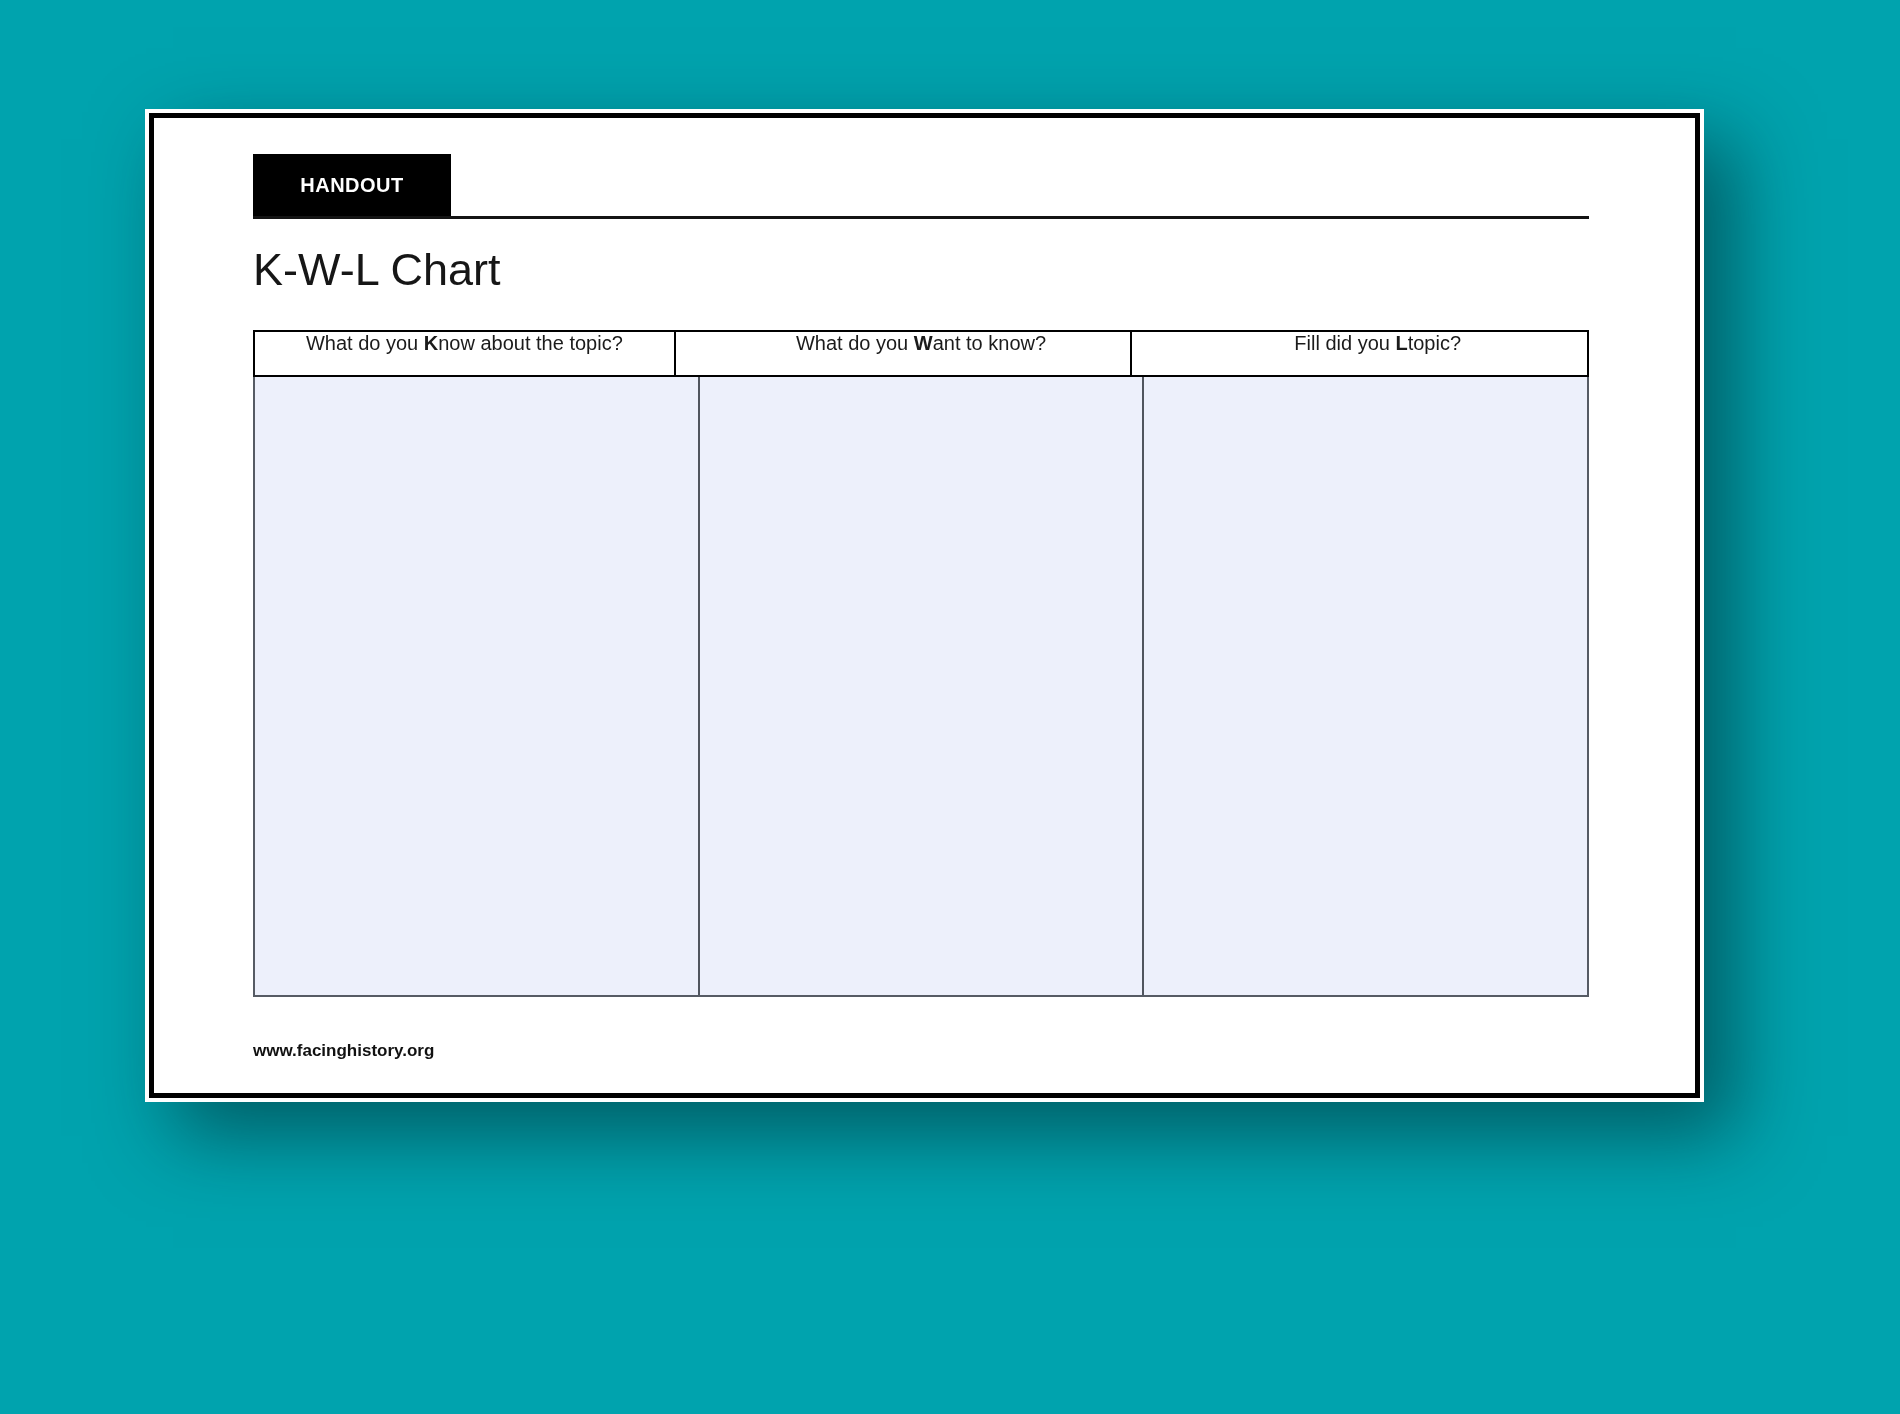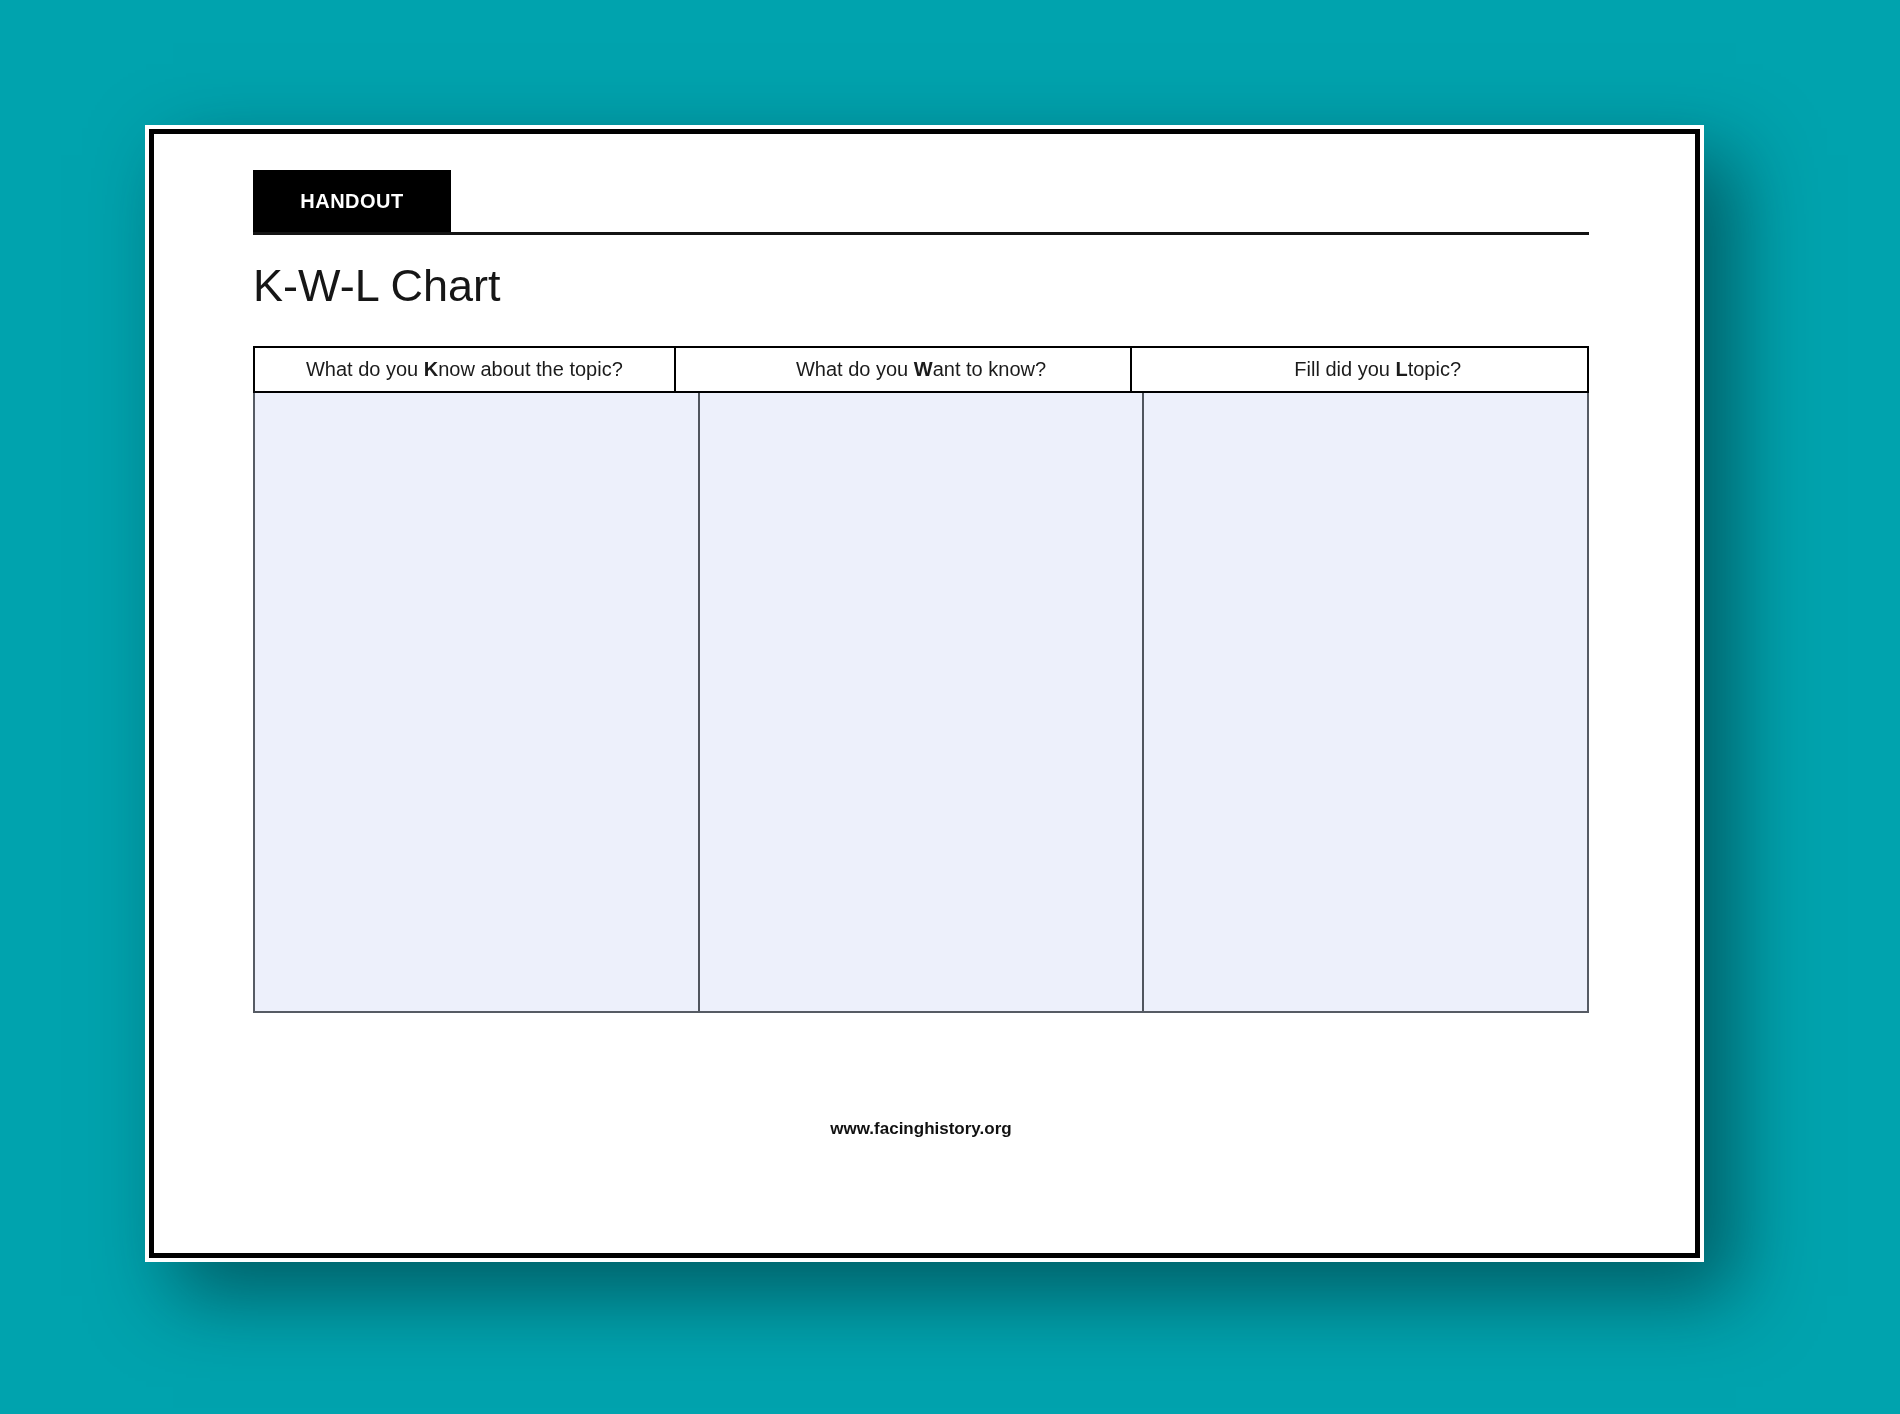--- a/index.html
+++ b/index.html
@@ -12,23 +12,23 @@
     background: #00a3ae;
     position: relative;
     overflow: hidden;
     font-family: "Liberation Sans", sans-serif;
     color: #1b1b1b;
   }
 
   .page {
     position: absolute;
     left: 149px;
-    top: 129px;
+    top: 113px;
     width: 1551px;
-    height: 1129px;
+    height: 985px;
     box-sizing: border-box;
     background: #ffffff;
     border: 5px solid #000000;
     box-shadow: 0 0 0 4px #ffffff, 30px 32px 75px 6px rgba(0, 38, 44, 0.55);
   }
 
   .content {
     position: absolute;
     left: 99px;
     top: 36px;
@@ -78,21 +78,20 @@
   .kwl-header {
     display: flex;
   }
   .hcell {
     flex: 1 1 0;
     box-sizing: border-box;
     height: 47px;
     background: #ffffff;
     border: 2px solid #000000;
     display: flex;
-    align-items: center;
     justify-content: center;
     font-size: 20px;
   }
   .hcell + .hcell {
     border-left: none;
     padding-left: 36px;
   }
   .hcell .emph {
     font-weight: 700;
   }
@@ -106,22 +105,22 @@
   }
   .bcell {
     flex: 1 1 0;
     box-sizing: border-box;
   }
   .bcell.divider {
     border-right: 2px solid #50555e;
   }
 
   .footer {
-    margin-top: 106px;
-    text-align: center;
+    margin-top: 44px;
+    text-align: left;
     font-size: 17px;
     font-weight: 700;
     color: #111111;
   }
 </style>
 </head>
 <body>
 
 <div class="page">
   <div class="content">

